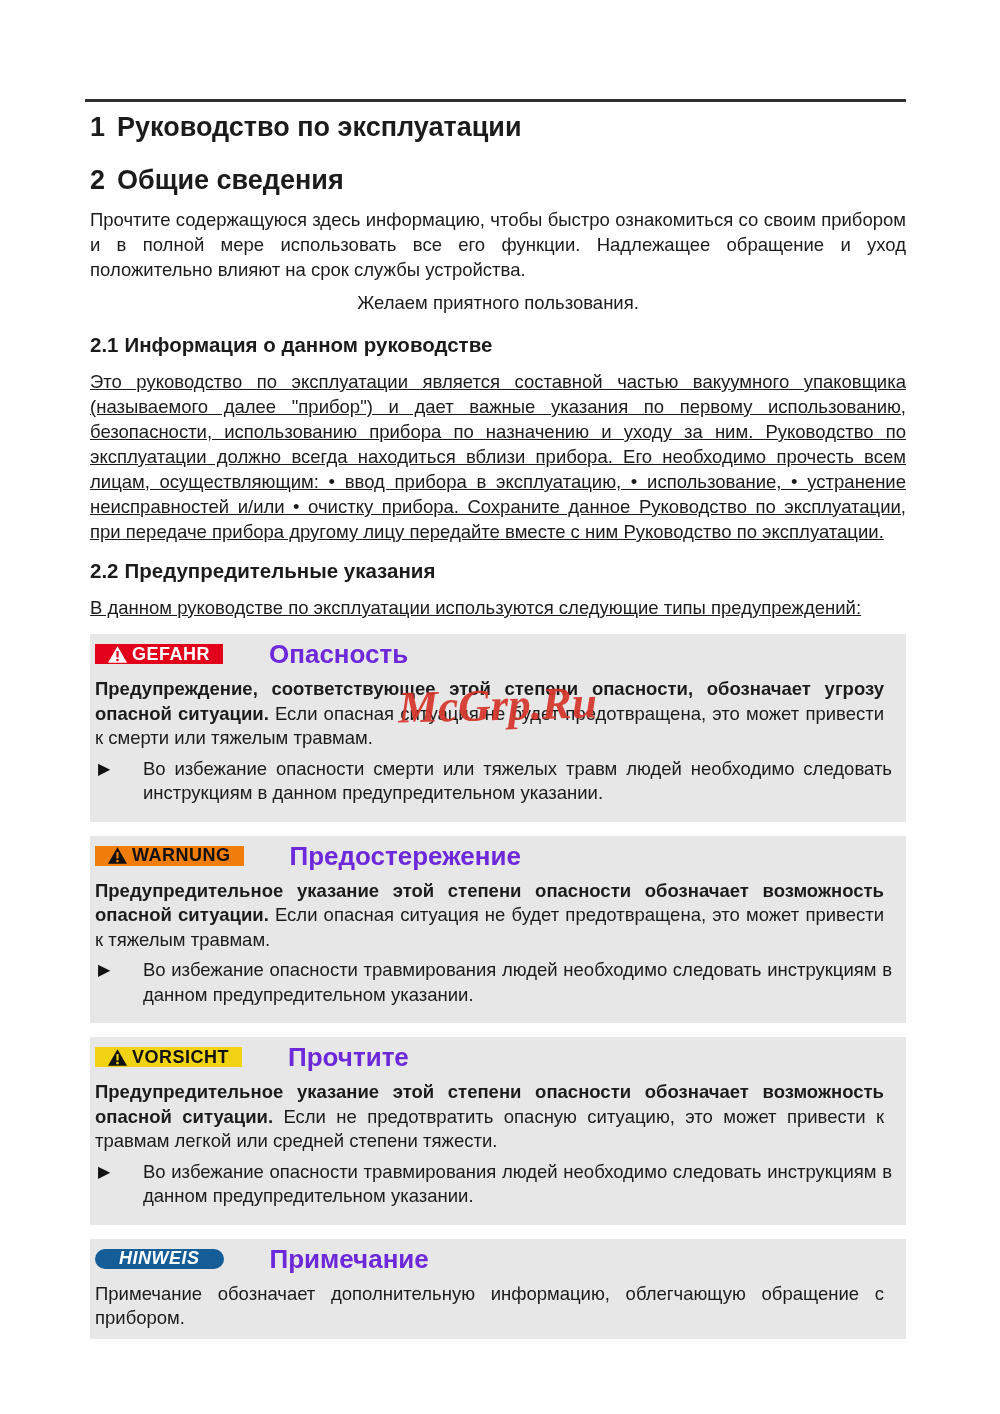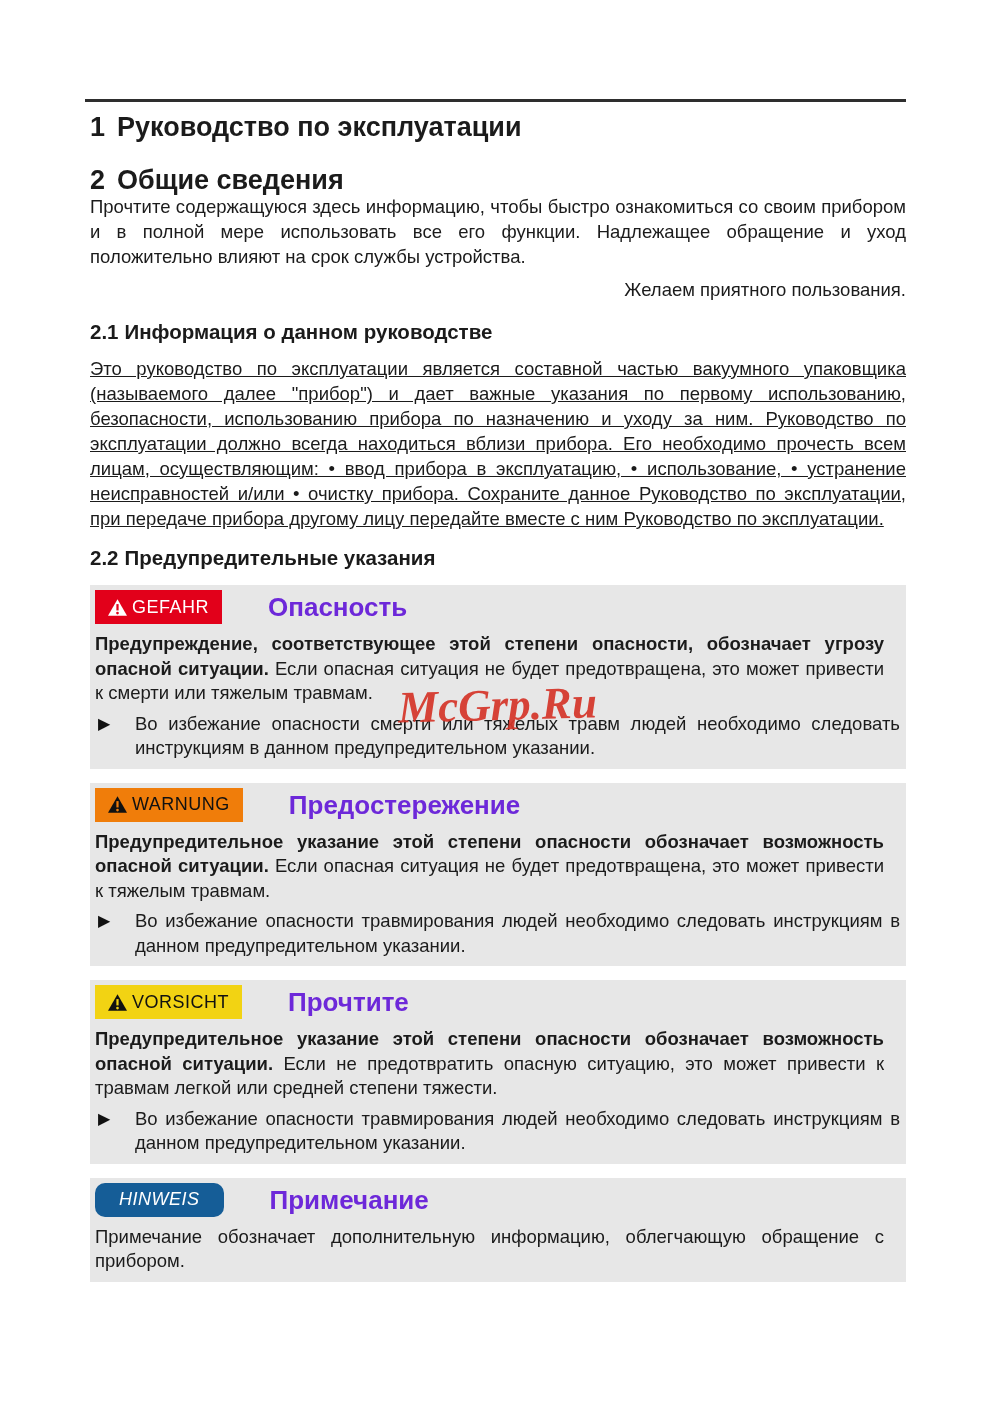--- a/index.html
+++ b/index.html
@@ -20,35 +20,35 @@
 
   h2.section { font-size:20.5px; font-weight:bold; margin:0; line-height:26px; }
   h2 .num { margin-right:6px; }
   h2.s21 { margin-top:17px; }
   h2.s22 { margin-top:14px; }
 
   p.body {
     font-size:18.5px; line-height:25px; margin:0;
     text-align:justify;
   }
-  p.intro    { }
-  p.greeting { margin-top:8px; text-align:right; }
+  p.intro    { margin-top:13px; }
+  p.greeting { margin-top:8px; text-align:center; }
   p.after-h  { margin-top:11px;text-decoration:underline; }
 
   
   .warnbox {
     background:#e7e7e7;
     margin-top:14px;
     padding:5px 6px 8px 5px;
   }
   .warnbox .head { display:flex; align-items:center; }
   .badge {
     display:inline-flex; align-items:center; justify-content:center;
-    height:34px; padding:0 13px;
-    font-size:18px; font-weight:normal; letter-spacing:0.5px;
+    height:20px; padding:0 13px;
+    font-size:18px; font-weight:bold; letter-spacing:0.5px;
     background:var(--bg); color:var(--fg);
     flex:0 0 auto;
   }
   .badge.italic { font-style:italic; padding:0 24px;border-radius:10px; }
   .badge-danger  { --bg:#e2001a; --fg:#ffffff; }
   .badge-warning { --bg:#f07d0a; --fg:#111111; }
   .badge-caution { --bg:#f2d313; --fg:#111111; }
   .badge-note    { --bg:#155d97; --fg:#ffffff; }
   .tri { width:19px; height:17px; margin-right:5px; color:var(--fg); flex:0 0 auto; }
   .box-title {
@@ -56,21 +56,21 @@
     margin-left:46px; color:#6d28d9;text-align:right;
   }
   .warnbox p.box-text {
     font-size:18.5px; line-height:24.5px; margin:8px 16px 0 0; text-align:justify;
   }
   .warnbox .bullet { display:flex; margin-top:6px; }
   .warnbox .bullet .arrow {
     flex:0 0 37px; font-size:16px; line-height:24.5px; color:#111;
     padding-left:3px;
   }
-  .warnbox .bullet p { margin:0; flex:1 1 auto; }
+  .warnbox .bullet p { margin:8px; flex:1 1 auto; }
 
   
   .watermark {
     position:absolute; left:398px; top:681px;
     font-family:"Liberation Serif","DejaVu Serif",serif;
     font-style:italic; font-weight:bold;
     font-size:45px; line-height:48px;
     color:#d5362a; opacity:0.93;
     transform:rotate(-1.5deg);
     pointer-events:none; white-space:nowrap;
@@ -89,20 +89,21 @@
 
   <p class="body intro">Прочтите содержащуюся здесь информацию, чтобы быстро ознакомиться со своим прибором и в полной мере использовать все его функции. Надлежащее обращение и уход положительно влияют на срок службы устройства.</p>
   <p class="body greeting">Желаем приятного пользования.</p>
 
   <h2 class="section s21"><span class="num">2.1</span><span>Информация о данном руководстве</span></h2>
 
   <p class="body after-h">Это руководство по эксплуатации является составной частью вакуумного упаковщика (называемого далее "прибор") и дает важные указания по первому использованию, безопасности, использованию прибора по назначению и уходу за ним. Руководство по эксплуатации должно всегда находиться вблизи прибора. Его необходимо прочесть всем лицам, осуществляющим: • ввод прибора в эксплуатацию, • использование, • устранение неисправностей и/или • очистку прибора. Сохраните данное Руководство по эксплуатации, при передаче прибора другому лицу передайте вместе с ним Руководство по эксплуатации.</p>
 
   <h2 class="section s22"><span class="num">2.2</span><span>Предупредительные указания</span></h2>
 
+  <p class="body after-h">В данном руководстве по эксплуатации используются следующие типы предупреждений:</p>
 
   <section class="warnbox">
     <div class="head">
       <span class="badge badge-danger">
         <svg class="tri" viewBox="0 0 24 21" aria-hidden="true">
           <polygon points="12,0 24,21 0,21" fill="currentColor"></polygon>
           <rect x="10.6" y="6.2" width="2.8" height="8" fill="var(--bg)"></rect>
           <circle cx="12" cy="17.6" r="1.7" fill="var(--bg)"></circle>
         </svg>
         <span>GEFAHR</span>

